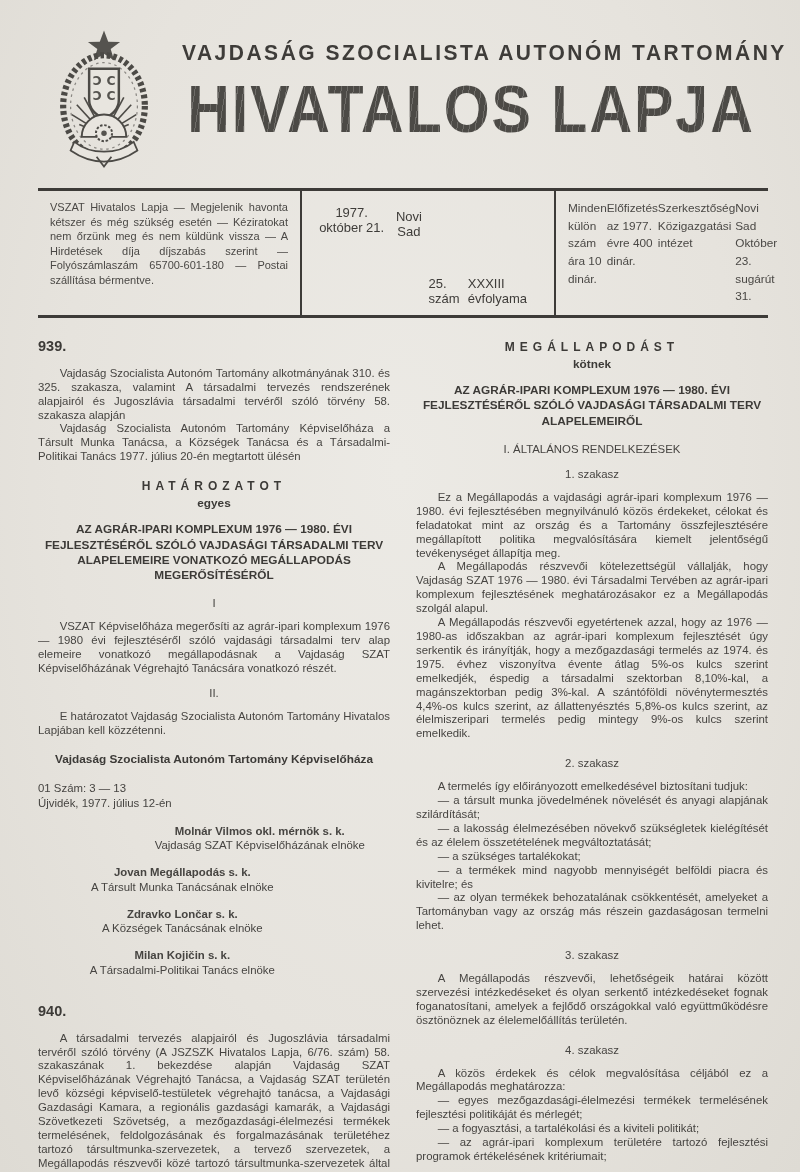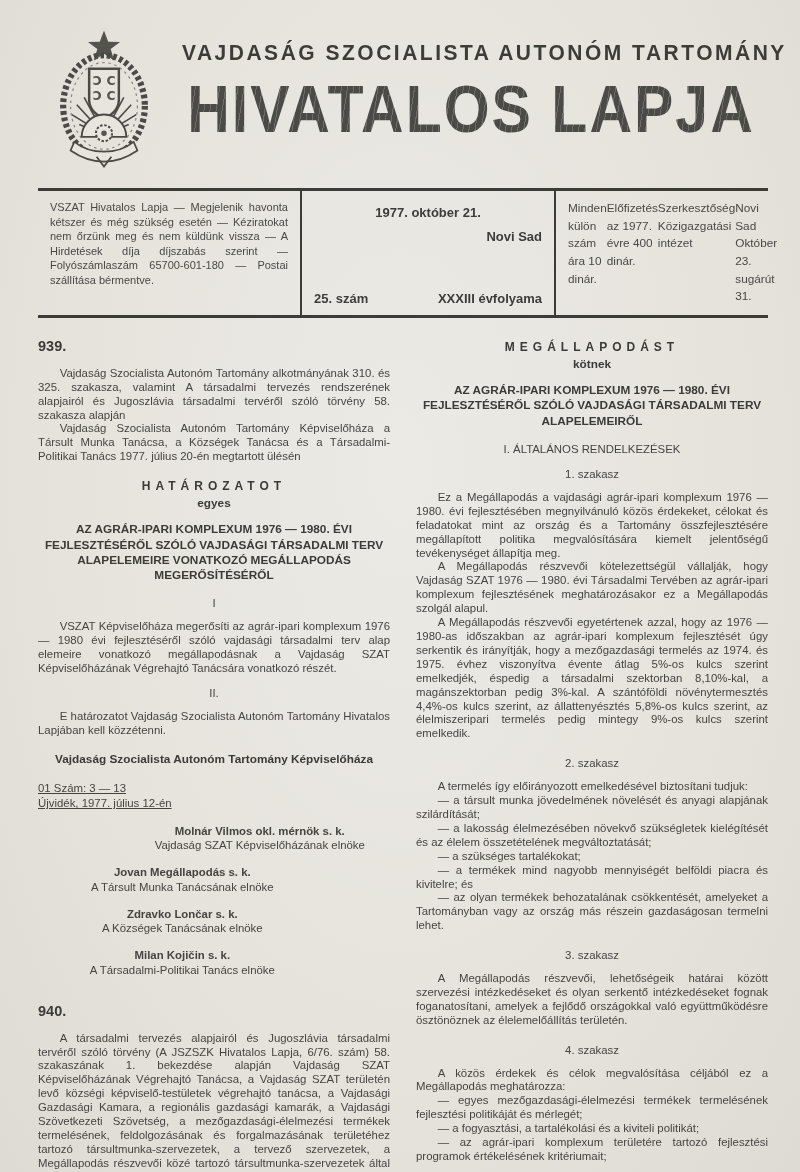--- a/index.html
+++ b/index.html
@@ -29,43 +29,43 @@
   .info-bar{
     display:flex;margin:14px 32px 0 38px;
     border-top:3px solid #3d3b38;border-bottom:3px solid #3d3b38;
   }
   .info-cell{padding:9px 12px;}
   .info-left{
     flex:0 0 238px;font-size:11px;line-height:1.32;text-align:justify;
     border-right:2px solid #3d3b38;color:#4a4845;
   }
   .info-mid{
-    flex:0 0 228px;display:flex;flex-direction:column;
-    border-right:2px solid #3d3b38;font-weight:bold;color:#3e3c39;
+    flex:0 0 228px;display:flex;flex-direction:row;
+    border-right:2px solid #3d3b38;font-weight:normal;color:#3e3c39;
   }
   .info-date{text-align:center;font-size:13px;margin-top:5px;}
-  .info-city{text-align:right;font-size:13px;margin-top:9px;}
+  .info-city{text-align:center;font-size:13px;margin-top:9px;}
   .issue-row{margin-top:auto;display:flex;justify-content:space-between;font-size:13px;padding-top:14px;}
   .info-right{flex:1;font-size:11.8px;line-height:1.5;display:flex;justify-content:center;color:#4a4845;}
   .info-right p{margin:0;}
   
   .columns{display:flex;gap:26px;padding:20px 32px 0 38px;}
   .col{flex:1;min-width:0;font-size:11.4px;line-height:1.22;color:#464441;}
   .para{margin:0;text-align:justify;}
   .ind{text-indent:1.9em;}
   .dash{text-indent:1.9em;text-align:justify;margin:0;}
   .art-num{font-weight:bold;font-size:14.5px;margin:0 0 11px;color:#3c3a37;}
   .c-head{text-align:center;font-weight:bold;color:#3c3a37;}
   .h-spaced{letter-spacing:5px;margin:15px 0 2px;font-size:12px;}
   .h-sub{margin:2px 0 12px;font-size:11.8px;}
   .h-title{margin:4px 2px 14px;font-size:11.8px;line-height:1.3;}
   .h-plain{font-weight:normal;text-align:center;margin:10px 0;}
   .c-num{text-align:center;margin:11px 0 9px;}
   .org-head{margin:14px 0 16px;font-size:11.8px;}
-  .plain{margin:1px 0;text-decoration:underline;}
+  .plain{margin:1px 0;}
   .sig{margin:13px 0 0;text-align:center;line-height:1.25;}
   .sig-name{font-weight:bold;}
   .sig-right{margin-left:26%;}
   .sig-mid{width:82%;}
   .sp-top{margin-top:16px;}
   .sec940{margin-top:26px;}
 </style>
 </head>
 <body>
 

